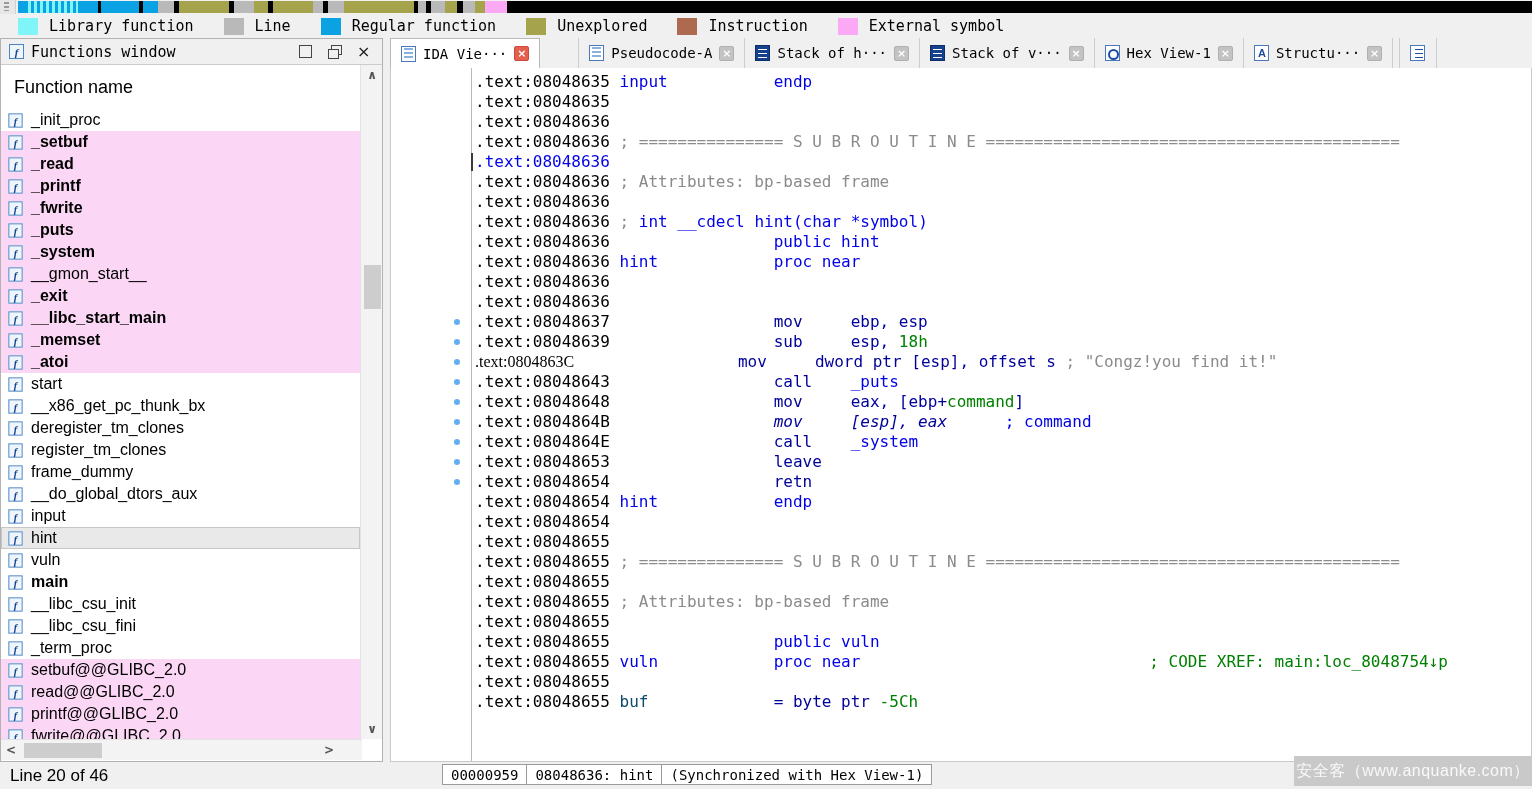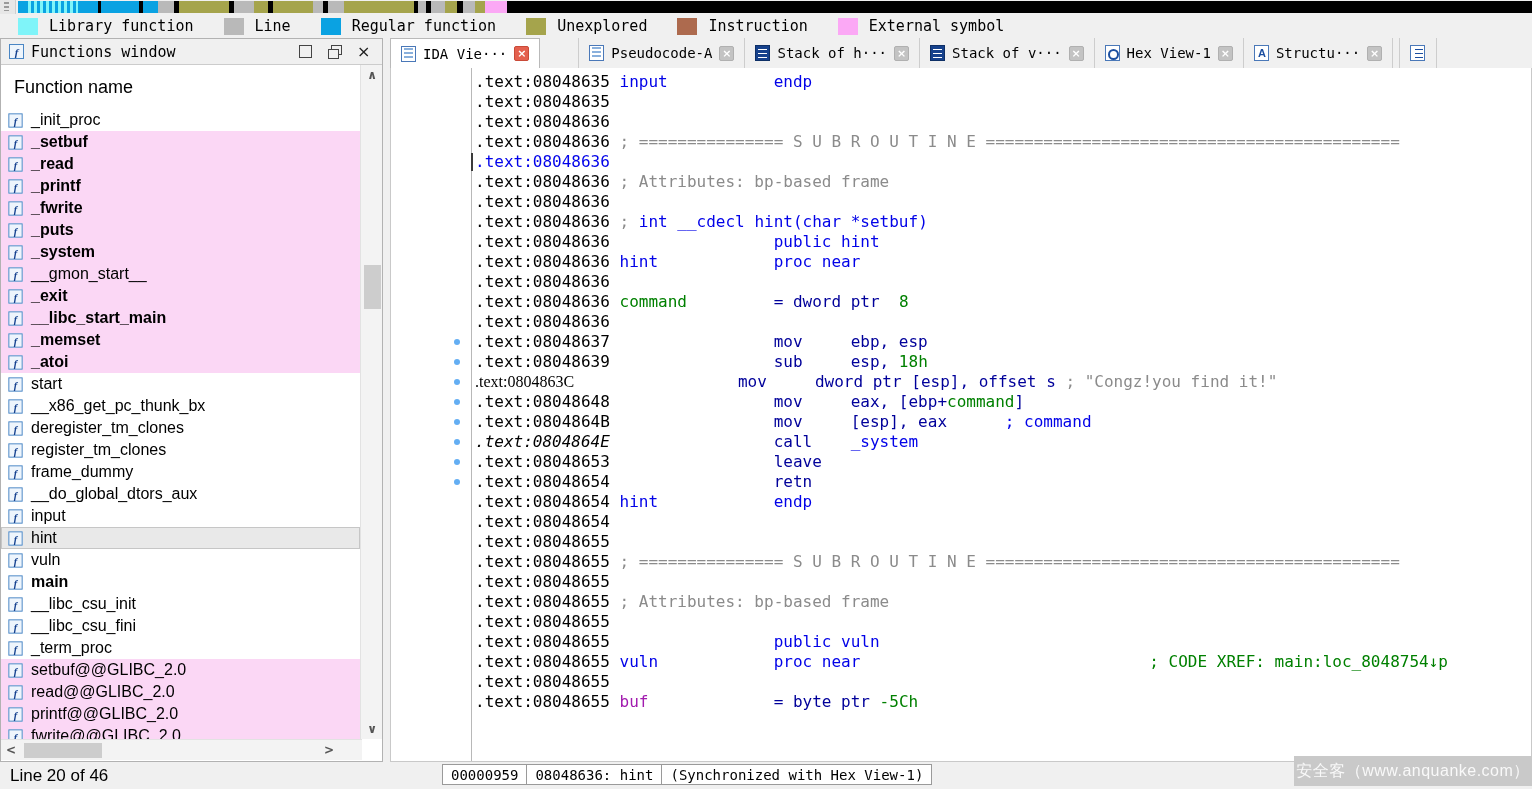--- a/index.html
+++ b/index.html
@@ -361,45 +361,45 @@
     <div class="disasm">
       <div class="gutterline"></div>
       <div class="dlines">
           <div class="dline"><span style="color: rgb(0, 0, 0);">.text:08048635</span><span style="color: rgb(0, 0, 0);"> </span><span style="color: rgb(2, 2, 232);">input</span><span style="color: rgb(0, 0, 0);">           </span><span style="color: rgb(2, 2, 232);">endp</span></div>
           <div class="dline"><span style="color: rgb(0, 0, 0);">.text:08048635</span></div>
           <div class="dline"><span style="color: rgb(0, 0, 0);">.text:08048636</span></div>
           <div class="dline"><span style="color: rgb(0, 0, 0);">.text:08048636</span><span style="color: rgb(0, 0, 0);"> </span><span style="color: rgb(139, 139, 139);">; =============== S U B R O U T I N E ===========================================</span></div>
           <div class="dline"><span class="caret"></span><span style="color: rgb(2, 2, 232);">.text:08048636</span></div>
           <div class="dline"><span style="color: rgb(0, 0, 0);">.text:08048636</span><span style="color: rgb(0, 0, 0);"> </span><span style="color: rgb(139, 139, 139);">; Attributes: bp-based frame</span></div>
           <div class="dline"><span style="color: rgb(0, 0, 0);">.text:08048636</span></div>
-          <div class="dline"><span style="color: rgb(0, 0, 0);">.text:08048636</span><span style="color: rgb(0, 0, 0);"> </span><span style="color: rgb(139, 139, 139);">;</span><span style="color: rgb(0, 0, 0);"> </span><span style="color: rgb(2, 2, 232);">int __cdecl hint(char *setbuf)</span></div>
+          <div class="dline"><span style="color: rgb(0, 0, 0);">.text:08048636</span><span style="color: rgb(0, 0, 0);"> </span><span style="color: rgb(139, 139, 139);">;</span><span style="color: rgb(0, 0, 0);"> </span><span style="color: rgb(2, 2, 232);">int __cdecl hint(char *symbol)</span></div>
           <div class="dline"><span style="color: rgb(0, 0, 0);">.text:08048636</span><span style="color: rgb(0, 0, 0);">                 </span><span style="color: rgb(2, 2, 232);">public hint</span></div>
           <div class="dline"><span style="color: rgb(0, 0, 0);">.text:08048636</span><span style="color: rgb(0, 0, 0);"> </span><span style="color: rgb(2, 2, 232);">hint</span><span style="color: rgb(0, 0, 0);">            </span><span style="color: rgb(2, 2, 232);">proc near</span></div>
           <div class="dline"><span style="color: rgb(0, 0, 0);">.text:08048636</span></div>
-          <div class="dline"><span style="color: rgb(0, 0, 0);">.text:08048636</span><span style="color: rgb(0, 0, 0);"> </span><span style="color: rgb(0, 128, 0);">command</span><span style="color: rgb(0, 0, 0);">         </span><span style="color: rgb(0, 0, 154);">= dword ptr  </span><span style="color: rgb(0, 128, 0);">8</span></div>
           <div class="dline"><span style="color: rgb(0, 0, 0);">.text:08048636</span></div>
           <div class="dline"><span class="dot"></span><span style="color: rgb(0, 0, 0);">.text:08048637</span><span style="color: rgb(0, 0, 0);">                 </span><span style="color: rgb(0, 0, 154);">mov     ebp, esp</span></div>
           <div class="dline"><span class="dot"></span><span style="color: rgb(0, 0, 0);">.text:08048639</span><span style="color: rgb(0, 0, 0);">                 </span><span style="color: rgb(0, 0, 154);">sub     esp, </span><span style="color: rgb(0, 128, 0);">18h</span></div>
           <div class="dline"><span class="dot"></span><span style="color: rgb(0, 0, 0); font-family: Liberation Serif, serif;">.text:0804863C</span><span style="color: rgb(0, 0, 0);">                 </span><span style="color: rgb(0, 0, 154);">mov     dword ptr [esp], offset s </span><span style="color: rgb(139, 139, 139);">; "Congz!you find it!"</span></div>
+          <div class="dline"><span class="dot"></span><span style="color: rgb(0, 0, 0);">.text:08048643</span><span style="color: rgb(0, 0, 0);">                 </span><span style="color: rgb(0, 0, 154);">call    </span><span style="color: rgb(2, 2, 232);">_puts</span></div>
           <div class="dline"><span class="dot"></span><span style="color: rgb(0, 0, 0);">.text:08048648</span><span style="color: rgb(0, 0, 0);">                 </span><span style="color: rgb(0, 0, 154);">mov     eax, [ebp+</span><span style="color: rgb(0, 128, 0);">command</span><span style="color: rgb(0, 0, 154);">]</span></div>
-          <div class="dline"><span class="dot"></span><span style="color: rgb(0, 0, 0);">.text:0804864B</span><span style="color: rgb(0, 0, 0);">                 </span><span style="color: rgb(0, 0, 154);">mov     [esp], eax</span><span style="color: rgb(0, 0, 0);">      </span><span style="color: rgb(2, 2, 232);">; command</span></div>
-          <div class="dline"><span class="dot"></span><span style="color: rgb(0, 0, 0); font-style: italic;">.text:0804864E</span><span style="color: rgb(0, 0, 0);">                 </span><span style="color: rgb(0, 0, 154);">call    </span><span style="color: rgb(2, 2, 232);">_system</span></div>
+          <div class="dline"><span class="dot"></span><span style="color: rgb(0, 0, 0);">.text:0804864B</span><span style="color: rgb(0, 0, 0);">                 </span><span style="color: rgb(0, 0, 154); font-style: italic;">mov     [esp], eax</span><span style="color: rgb(0, 0, 0);">      </span><span style="color: rgb(2, 2, 232);">; command</span></div>
+          <div class="dline"><span class="dot"></span><span style="color: rgb(0, 0, 0);">.text:0804864E</span><span style="color: rgb(0, 0, 0);">                 </span><span style="color: rgb(0, 0, 154);">call    </span><span style="color: rgb(2, 2, 232);">_system</span></div>
           <div class="dline"><span class="dot"></span><span style="color: rgb(0, 0, 0);">.text:08048653</span><span style="color: rgb(0, 0, 0);">                 </span><span style="color: rgb(0, 0, 154);">leave</span></div>
           <div class="dline"><span class="dot"></span><span style="color: rgb(0, 0, 0);">.text:08048654</span><span style="color: rgb(0, 0, 0);">                 </span><span style="color: rgb(0, 0, 154);">retn</span></div>
           <div class="dline"><span style="color: rgb(0, 0, 0);">.text:08048654</span><span style="color: rgb(0, 0, 0);"> </span><span style="color: rgb(2, 2, 232);">hint</span><span style="color: rgb(0, 0, 0);">            </span><span style="color: rgb(2, 2, 232);">endp</span></div>
           <div class="dline"><span style="color: rgb(0, 0, 0);">.text:08048654</span></div>
           <div class="dline"><span style="color: rgb(0, 0, 0);">.text:08048655</span></div>
           <div class="dline"><span style="color: rgb(0, 0, 0);">.text:08048655</span><span style="color: rgb(0, 0, 0);"> </span><span style="color: rgb(139, 139, 139);">; =============== S U B R O U T I N E ===========================================</span></div>
           <div class="dline"><span style="color: rgb(0, 0, 0);">.text:08048655</span></div>
           <div class="dline"><span style="color: rgb(0, 0, 0);">.text:08048655</span><span style="color: rgb(0, 0, 0);"> </span><span style="color: rgb(139, 139, 139);">; Attributes: bp-based frame</span></div>
           <div class="dline"><span style="color: rgb(0, 0, 0);">.text:08048655</span></div>
           <div class="dline"><span style="color: rgb(0, 0, 0);">.text:08048655</span><span style="color: rgb(0, 0, 0);">                 </span><span style="color: rgb(2, 2, 232);">public vuln</span></div>
           <div class="dline"><span style="color: rgb(0, 0, 0);">.text:08048655</span><span style="color: rgb(0, 0, 0);"> </span><span style="color: rgb(2, 2, 232);">vuln</span><span style="color: rgb(0, 0, 0);">            </span><span style="color: rgb(2, 2, 232);">proc near</span><span style="color: rgb(0, 0, 0);">                              </span><span style="color: rgb(0, 128, 0);">; CODE XREF: main:loc_8048754↓p</span></div>
           <div class="dline"><span style="color: rgb(0, 0, 0);">.text:08048655</span></div>
-          <div class="dline"><span style="color: rgb(0, 0, 0);">.text:08048655</span><span style="color: rgb(0, 0, 0);"> </span><span style="color: #a21caf;">buf</span><span style="color: rgb(0, 0, 0);">             </span><span style="color: rgb(0, 0, 154);">= byte ptr </span><span style="color: rgb(0, 128, 0);">-5Ch</span></div>
+          <div class="dline"><span style="color: rgb(0, 0, 0);">.text:08048655</span><span style="color: rgb(0, 0, 0);"> </span><span style="color: #0c4a6e;">buf</span><span style="color: rgb(0, 0, 0);">             </span><span style="color: rgb(0, 0, 154);">= byte ptr </span><span style="color: rgb(0, 128, 0);">-5Ch</span></div>
         </div>
     </div>
   </div>
 
   <div class="bottom">
     <div class="fw-status">Line 20 of 46</div>
     <div class="ida-cells">
         <span class="cell">00000959</span>
         <span class="cell">08048636: hint</span>
         <span class="cell">(Synchronized with Hex View-1)</span>

